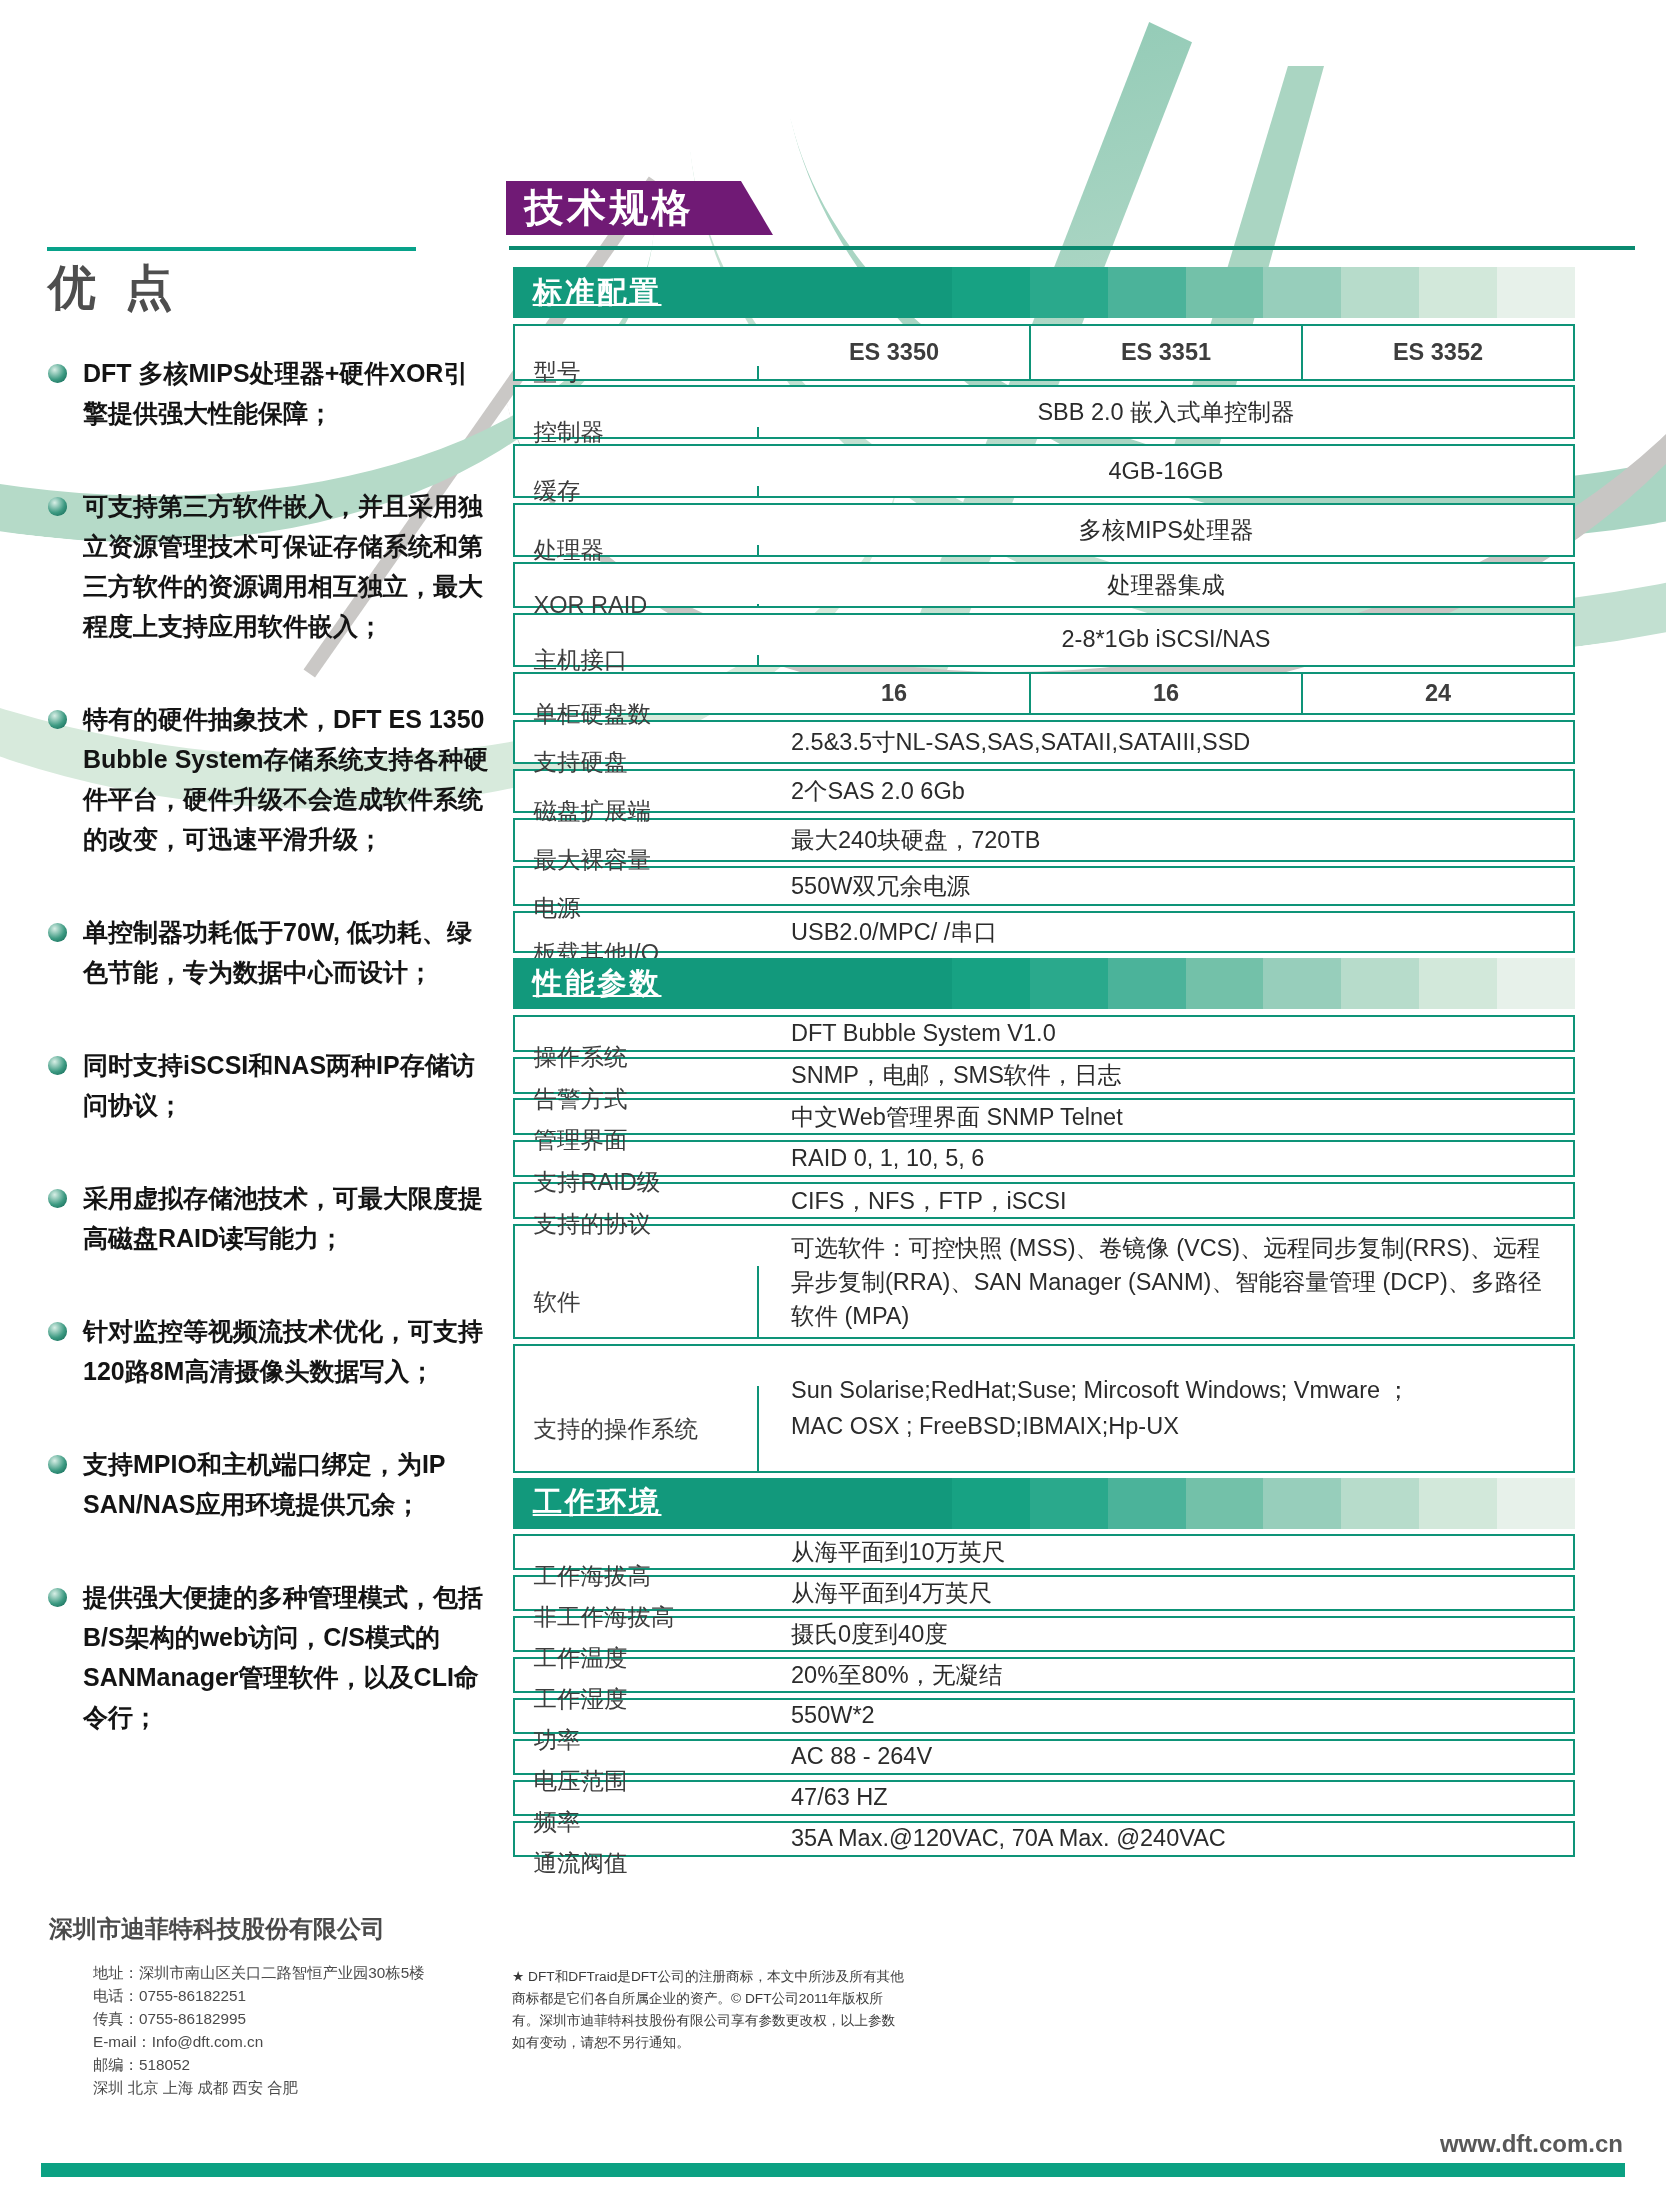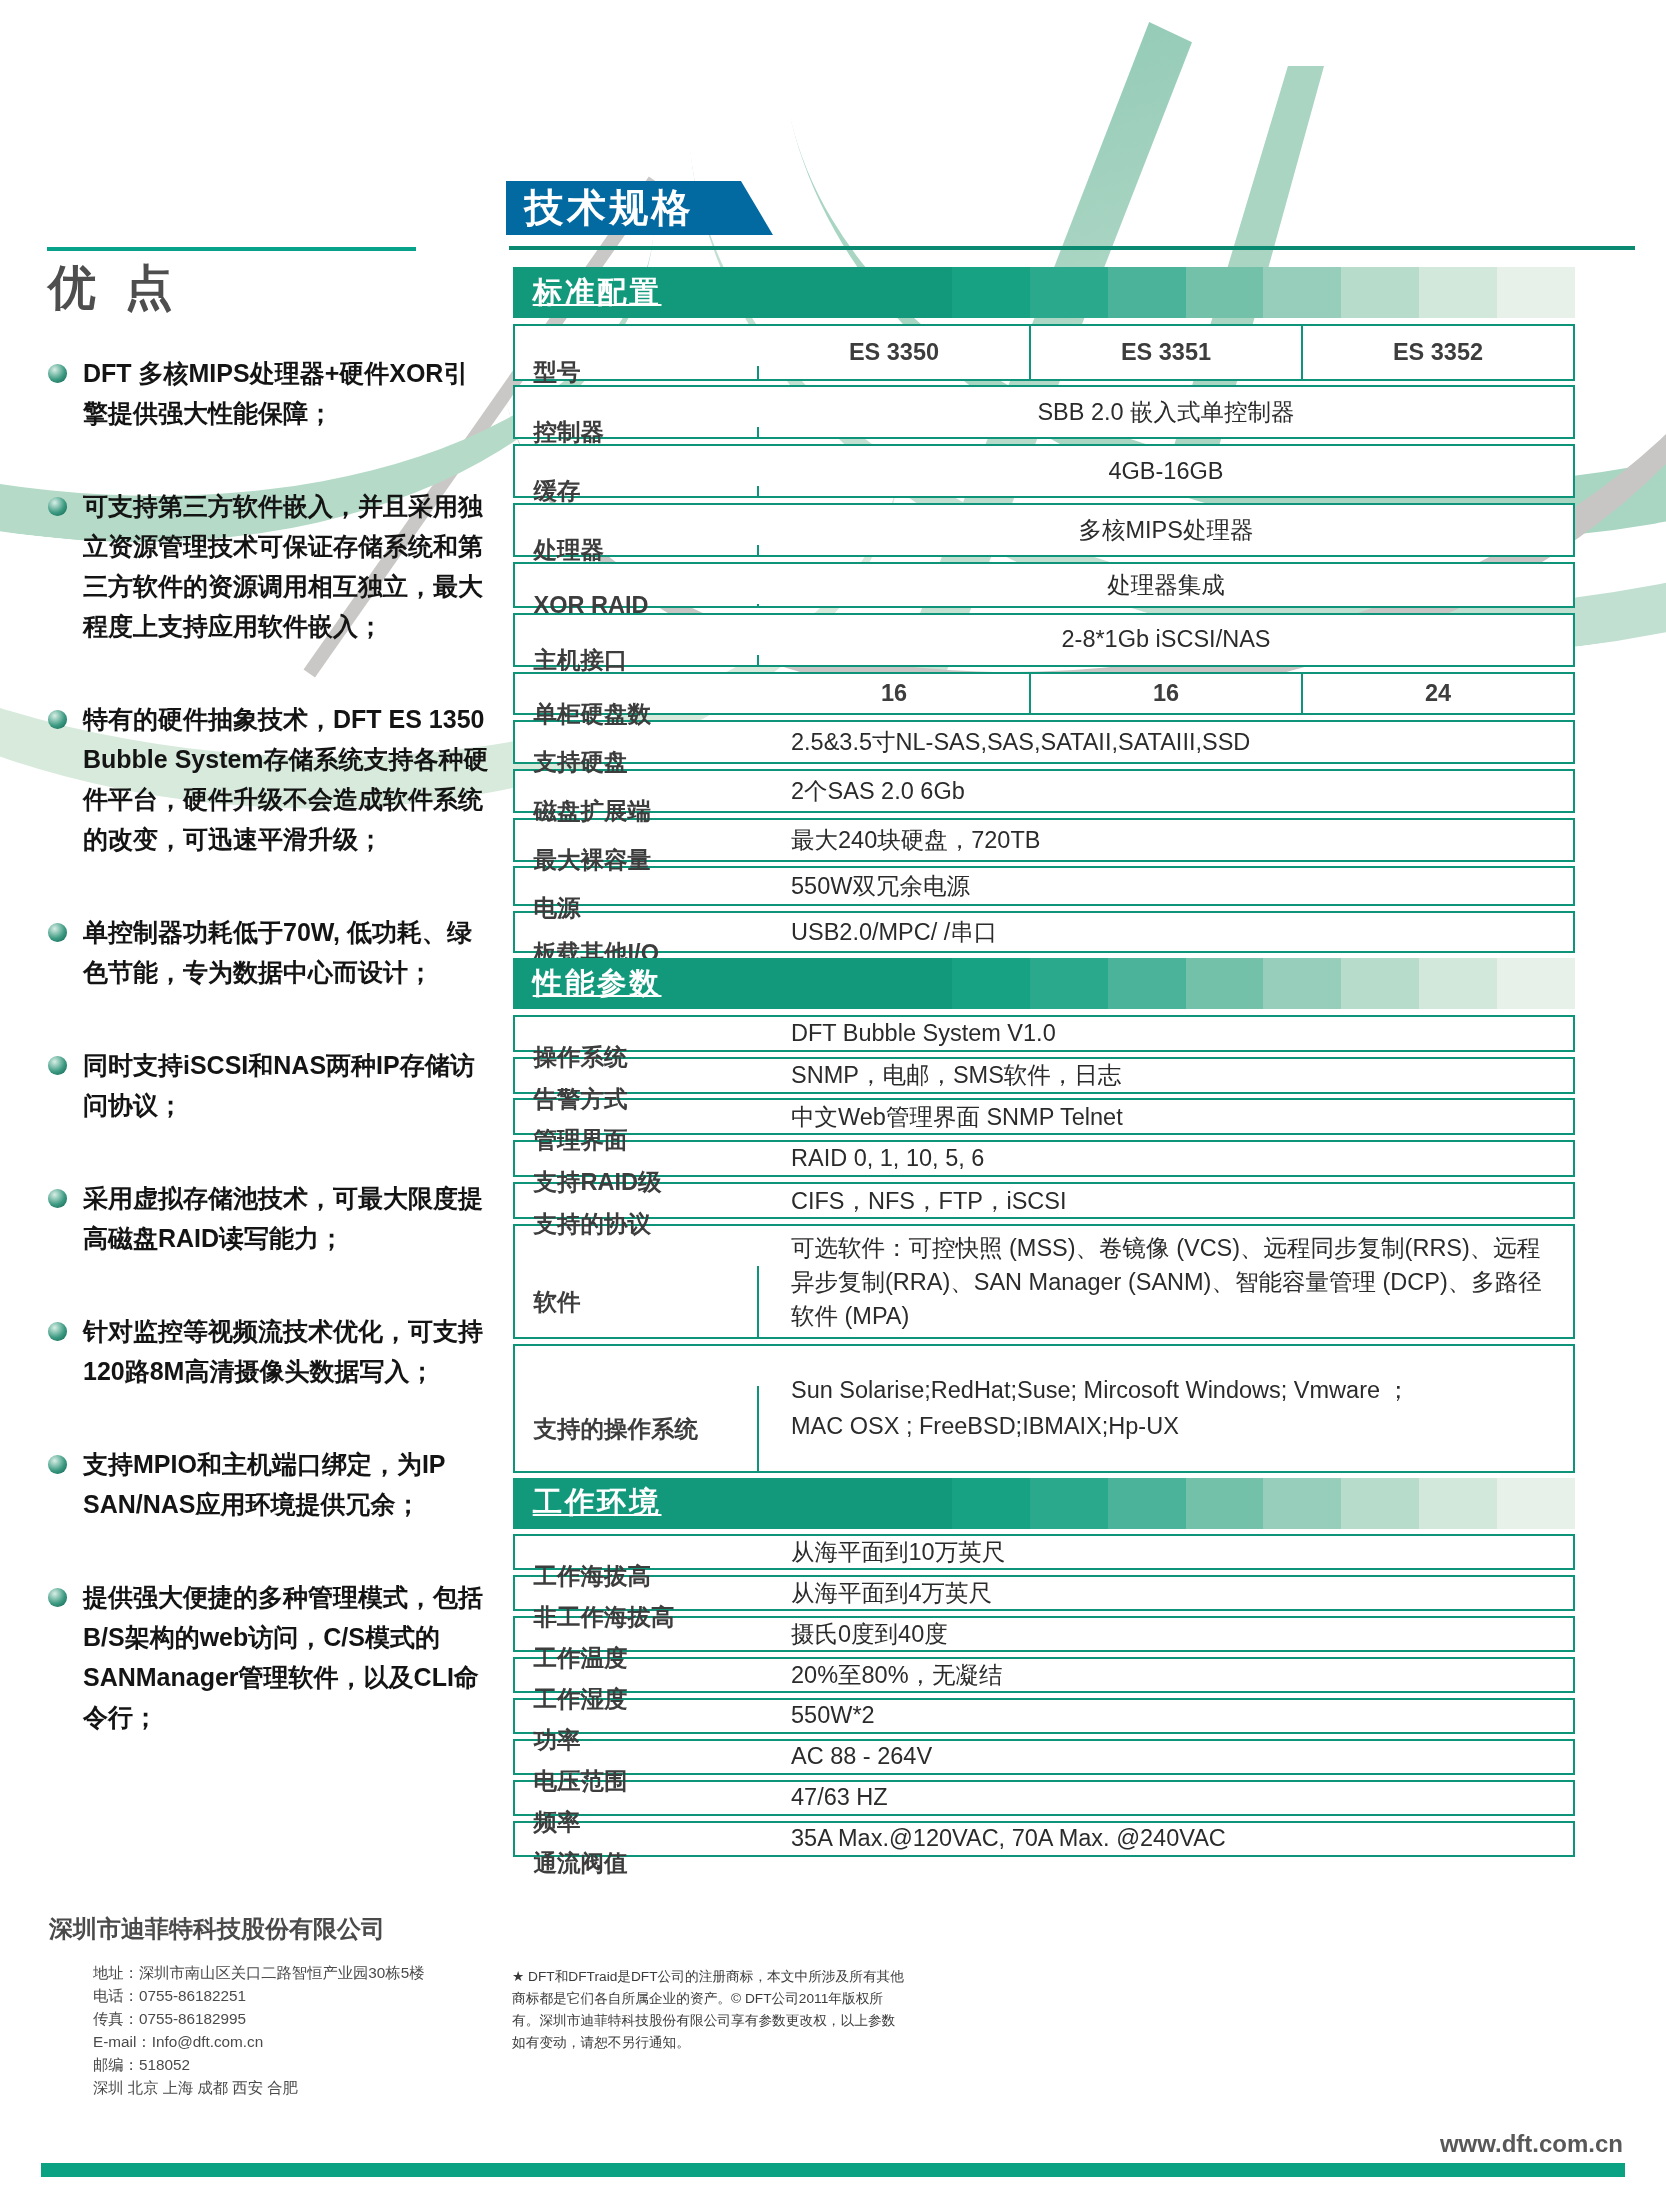--- a/index.html
+++ b/index.html
@@ -16,21 +16,21 @@
   .sw4{left:-356px;top:16.4px;width:1259px;height:739px;border-bottom:52px solid #D7EADC;transform:rotate(4deg);}
   .g1{left:492px;top:-164px;width:1313px;height:821px;border-bottom:36px solid #C8C6C4;transform:rotate(-12deg);}
   .blade1{position:absolute;left:886px;top:22px;width:306px;height:679px;
           background:linear-gradient(165deg,#8FC9B4 0%,#CBE4D6 90%);
           clip-path:polygon(86% 0,100% 3%,16% 100%,0 100%);}
   .blade2{position:absolute;left:1160px;top:66px;width:164px;height:416px;background:#AAD5C2;
           clip-path:polygon(78% 0,100% 0,30% 100%,8% 92%);}
   .g2{position:absolute;left:181px;top:420px;width:602px;height:14.2px;background:#CAC8C6;transform:rotate(-55deg);}
 
   
-  .banner{position:absolute;left:506px;top:181px;width:267px;height:54px;background:#0369a1;
+  .banner{position:absolute;left:506px;top:181px;width:267px;height:54px;background:#701a75;
           clip-path:polygon(0 0,88% 0,100% 100%,0 100%);
           color:#fff;font-size:39px;font-weight:bold;line-height:54px;padding-left:18.6px;
           letter-spacing:3.3px;box-sizing:border-box;}
   .line-left{position:absolute;left:47px;top:247px;width:369px;height:3.8px;background:#08A28A;}
   .line-right{position:absolute;left:509px;top:246px;width:1126px;height:3.8px;background:#0A8A70;}
 
   
   .adv-title{position:absolute;left:48px;top:256px;font-size:48px;font-weight:bold;color:#4E4E4E;letter-spacing:7.7px;}
   .adv-list{position:absolute;left:48px;top:353px;width:443px;}
   .adv-item{display:flex;margin-bottom:53px;}
@@ -43,21 +43,21 @@
   .secbar{display:flex;height:51px;margin-bottom:5.5px;}
   .secbar .label-cell{flex:0 0 34%;background:#12997C;color:#fff;font-size:29.5px;font-weight:bold;
           display:flex;align-items:center;padding-left:19.7px;letter-spacing:2.7px;box-sizing:border-box;text-decoration:underline;}
   .seg{flex:1;}
   .seg1{background:#12997C;}.seg2{background:#17A283;}.seg3{background:#2AA98C;}
   .seg4{background:#4BB39A;}.seg5{background:#73C1A9;}.seg6{background:#97CEBB;}
   .seg7{background:#B7DCCB;}.seg8{background:#D2E8DA;}.seg9{background:#E7F1EA;}
 
   .row{display:flex;background:#fff;border:2.7px solid #0E9478;margin-bottom:4.9px;box-sizing:border-box;}
   .lbl{flex:0 0 244px;border-right:2.7px solid #0E9478;display:flex;align-items:center;
-       padding-left:18.6px;font-size:23.5px;color:#3D3D3D;font-weight:bold;box-sizing:border-box;margin-top:40px;}
+       padding-left:18.6px;font-size:23.5px;color:#3D3D3D;font-weight:normal;box-sizing:border-box;margin-top:40px;}
   .val{flex:1;display:flex;align-items:center;padding-left:32px;font-size:23.5px;color:#2B2B2B;box-sizing:border-box;}
   .row.center .val{justify-content:center;padding-left:0;}
   .row.cols .val{border-right:2.7px solid #0E9478;justify-content:center;padding-left:0;color:#3D3D3D;font-weight:bold;}
   .row.cols .val:last-child{border-right:none;}
   .wrap .val{line-height:1.45;padding-right:19.7px;}
   .pre .val{white-space:pre-line;line-height:1.5;padding-right:19.7px;}
   .h104{height:57px}.h92{height:54px}.h84{height:46px}.h80{height:44px}.h78{height:43px}
   .h76{height:42px}.h74{height:40px}.h68{height:37px}.h66{height:36px}.h210{height:115px}.h235{height:129px}
 
   

